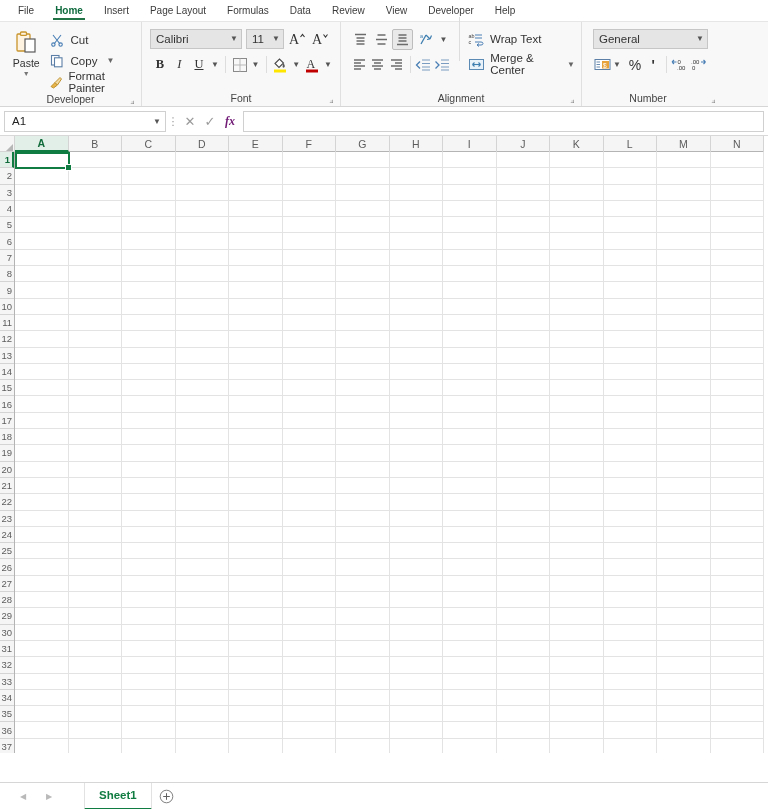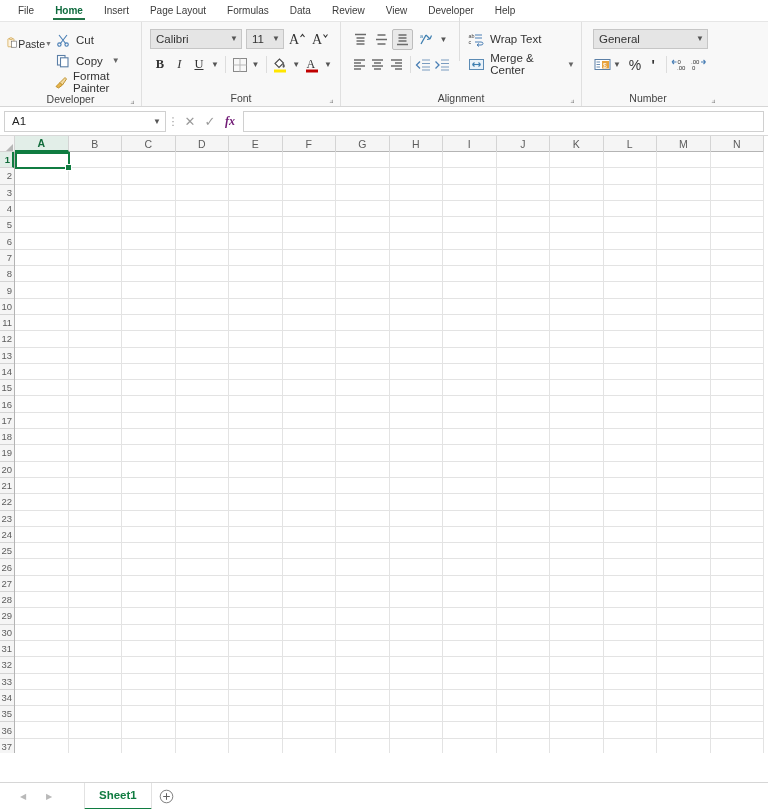--- a/index.html
+++ b/index.html
@@ -80,21 +80,21 @@
   .g-undo { width: 52px; }
   .undo-col { display: flex; flex-direction: column; padding-top: 2px; width: 100%; }
   .undo-row { display: flex; align-items: center; height: 22px; padding-left: 6px; }
   .arrow-ic { width: 17px; height: 17px; opacity: .38; }
   .mini-chev { font-size: 7px; color: #9b9b9b; margin-left: 3px; }
 
   
   .g-clip { width: 142px; }
   .paste-btn {
     width: 46px;
-    display: flex; align-items: center;
+    display: flex; flex-direction: column; align-items: center;
     padding-top: 3px;
     cursor: default;
   }
   .paste-label { font-size: 10.5px; color: #333; margin-top: 1px; }
   .paste-chev { font-size: 7px; color: #777; line-height: 7px; margin-top: 1px; }
   .clip-list { display: flex; flex-direction: column; padding-top: 2px; margin-left: 2px; }
   .clip-item {
     display: flex; align-items: center;
     height: 21px;
     font-size: 11.5px;

